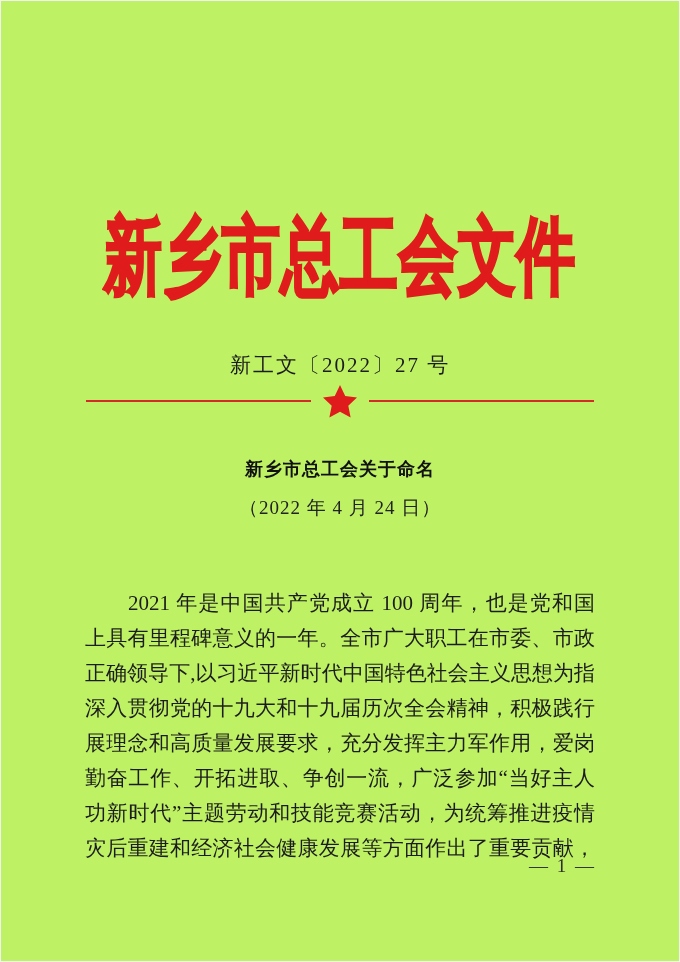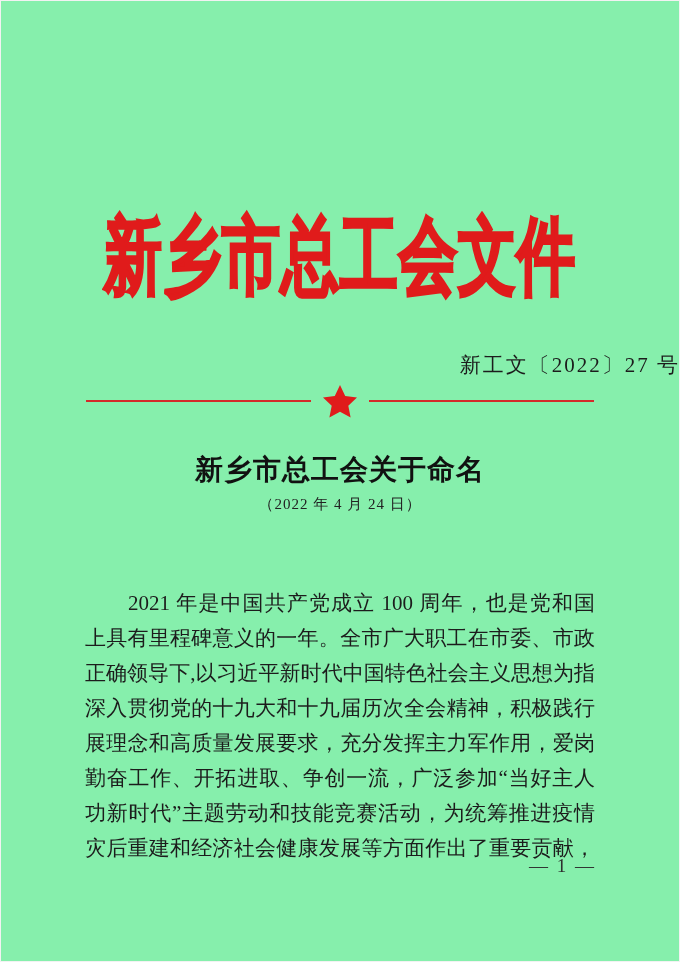--- a/index.html
+++ b/index.html
@@ -1,21 +1,21 @@
 <!DOCTYPE html>
 <html><head>
 <meta charset="utf-8">
 <style>
   html, body { margin: 0; padding: 0; background: #ffffff; }
   .page {
     position: relative;
     width: 680px;
     height: 962px;
     margin: 0 auto;
-    background: #86efac;
+    background: #bef264;
     box-shadow: inset 0 0 0 1px #f2f2f2;
     overflow: hidden;
     font-family: "Liberation Serif", "DejaVu Serif", serif;
     color: #1c1c1c;
   }
 
   
   .letterhead {
     position: absolute;
     top: 212px;
@@ -32,21 +32,21 @@
     -webkit-text-stroke: 2px #e01b1b;
     white-space: nowrap;
   }
 
   
   .doc-number {
     position: absolute;
     top: 351px;
     left: 0;
     width: 100%;
-    text-align: right;
+    text-align: center;
     font-size: 21px;
     letter-spacing: 2px;
     color: #1c1c1c;
   }
 
   
   .divider {
     position: absolute;
     top: 386px;
     left: 86px;
@@ -70,29 +70,29 @@
 
   
   .doc-title {
     position: absolute;
     top: 452px;
     left: 0;
     width: 100%;
     text-align: center;
   }
   .doc-title .tline {
-    font-size: 28px;
+    font-size: 18px;
     font-weight: bold;
     line-height: 35px;
     color: #111111;
     letter-spacing: 1px;
   }
   .doc-title .dline {
     margin-top: 8px;
-    font-size: 15px;
+    font-size: 19px;
     font-weight: normal;
     letter-spacing: 1px;
     color: #222222;
   }
 
   
   .body-text {
     position: absolute;
     top: 586px;
     left: 85px;

